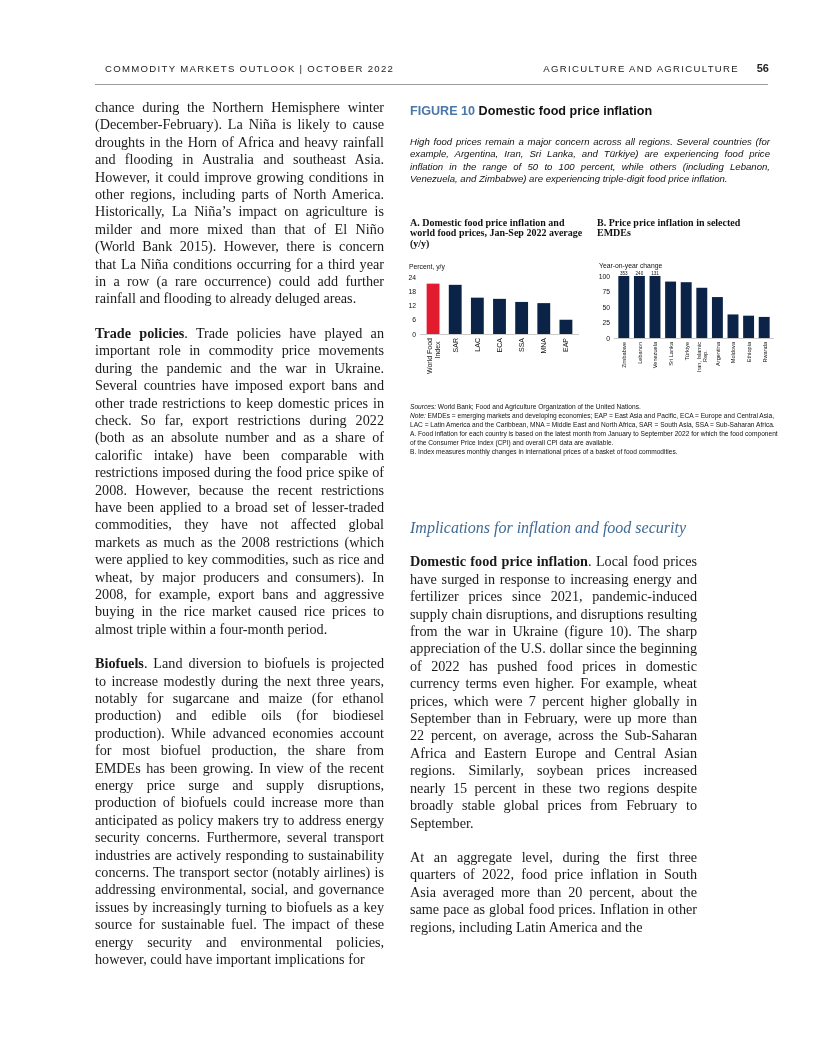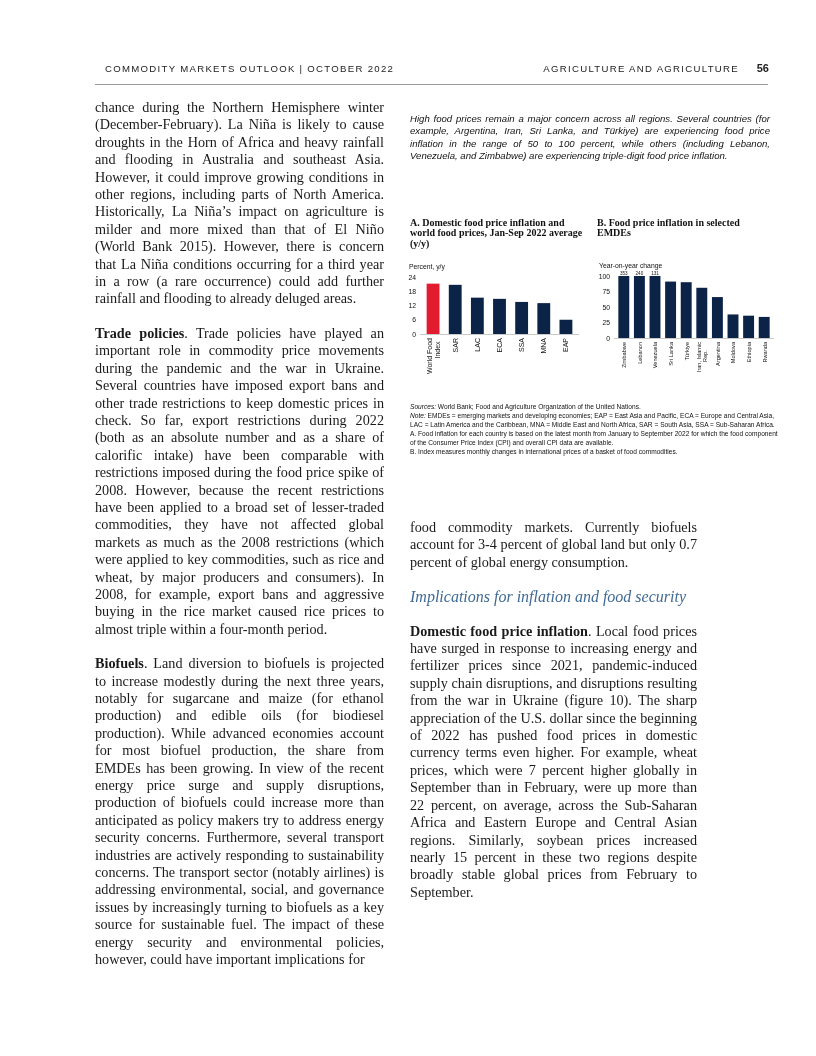--- a/index.html
+++ b/index.html
@@ -15,21 +15,21 @@
     text-align:justify; color:#1a1a1a; }
   .col p { margin:0 0 17px 0; }
   .col b { font-weight:bold; }
   #left-col { left:95px; top:99px; width:289px; }
   #right-col { left:410px; top:519px; width:287px; }
   .subhead { font-style:italic; color:#3f6a96; font-size:16px; margin:0 0 16px 0; }
 
   .fig { position:absolute; left:410px; top:104px; width:360px; font-family:"Liberation Sans", sans-serif; }
   .fig-title { font-size:12.6px; font-weight:bold; color:#111; }
   .fig-title .num { color:#4a77a8; }
-  .fig-desc { margin-top:9px; font-size:9.6px; line-height:12.3px; font-style:italic; text-align:justify; color:#111; }
+  .fig-desc { margin-top:18px; font-size:9.6px; line-height:12.3px; font-style:italic; text-align:justify; color:#111; }
   .panel-title { position:absolute; font-size:10px; font-weight:bold; line-height:10.4px; color:#111; }
   .notes { position:absolute; left:410px; top:403px; width:370px; font-family:"Liberation Sans", sans-serif;
     font-size:6.6px; line-height:8.7px; color:#111; }
   .notes div { margin-bottom:0.5px; }
   svg text { font-family:"Liberation Sans", sans-serif; }
 </style>
 </head>
 <body>
 
 <div class="header">
@@ -39,25 +39,29 @@
 </div>
 <div class="rule"></div>
 
 <div class="col" id="left-col">
   <p>chance during the Northern Hemisphere winter (December-February). La Niña is likely to cause droughts in the Horn of Africa and heavy rainfall and flooding in Australia and southeast Asia. However, it could improve growing conditions in other regions, including parts of North America. Historically, La Niña’s impact on agriculture is milder and more mixed than that of El Niño (World Bank 2015). However, there is concern that La Niña conditions occurring for a third year in a row (a rare occurrence) could add further rainfall and flooding to already deluged areas.</p>
   <p><b>Trade policies</b><span>. Trade policies have played an important role in commodity price movements during the pandemic and the war in Ukraine. Several countries have imposed export bans and other trade restrictions to keep domestic prices in check. So far, export restrictions during 2022 (both as an absolute number and as a share of calorific intake) have been comparable with restrictions imposed during the food price spike of 2008. However, because the recent restrictions have been applied to a broad set of lesser-traded commodities, they have not affected global markets as much as the 2008 restrictions (which were applied to key commodities, such as rice and wheat, by major producers and consumers). In 2008, for example, export bans and aggressive buying in the rice market caused rice prices to almost triple within a four-month period.</span></p>
   <p><b>Biofuels</b><span>. Land diversion to biofuels is projected to increase modestly during the next three years, notably for sugarcane and maize (for ethanol production) and edible oils (for biodiesel production). While advanced economies account for most biofuel production, the share from EMDEs has been growing. In view of the recent energy price surge and supply disruptions, production of biofuels could increase more than anticipated as policy makers try to address energy security concerns. Furthermore, several transport industries are actively responding to sustainability concerns. The transport sector (notably airlines) is addressing environmental, social, and governance issues by increasingly turning to biofuels as a key source for sustainable fuel. The impact of these energy security and environmental policies, however, could have important implications for</span></p>
 </div>
 
 <div class="fig">
+  <div class="fig-title">
+    <span class="num">FIGURE 10</span>
+    <span>Domestic food price inflation</span>
+  </div>
   <div class="fig-desc">High food prices remain a major concern across all regions. Several countries (for example, Argentina, Iran, Sri Lanka, and Türkiye) are experiencing food price inflation in the range of 50 to 100 percent, while others (including Lebanon, Venezuela, and Zimbabwe) are experiencing triple-digit food price inflation.</div>
 </div>
 
 <div class="panel-title" style="left:410px; top:218px; width:180px;">A. Domestic food price inflation and world food prices, Jan-Sep 2022 average (y/y)</div>
-<div class="panel-title" style="left:597px; top:218px; width:170px;">B. Food price inflation in selected EMDEs</div>
+<div class="panel-title" style="left:597px; top:218px; width:170px;">B. Price price inflation in selected EMDEs</div>
 
 <svg id="chartA" style="position:absolute; left:405px; top:255px;" width="185" height="140">
     <text x="4" y="14" font-size="6.8" fill="#111">Percent, y/y</text>
     <text x="11" y="81.5" font-size="6.8" text-anchor="end" fill="#111">0</text>
     <text x="11" y="67.25" font-size="6.8" text-anchor="end" fill="#111">6</text>
     <text x="11" y="53" font-size="6.8" text-anchor="end" fill="#111">12</text>
     <text x="11" y="38.75" font-size="6.8" text-anchor="end" fill="#111">18</text>
     <text x="11" y="24.5" font-size="6.8" text-anchor="end" fill="#111">24</text>
     <rect x="21.65" y="28.65" width="12.842857142857142" height="50.35" fill="#e31b2f"></rect>
     <text transform="translate(27.07142857142857,83) rotate(-90)" font-size="7" text-anchor="end" fill="#111"><tspan x="0" dy="0">World Food</tspan><tspan x="-12" dy="7.6" text-anchor="middle">Index</tspan></text>
@@ -109,16 +113,16 @@
   </svg>
 
 <div class="notes">
   <div><i>Sources:</i><span> World Bank; Food and Agriculture Organization of the United Nations.</span></div>
   <div><i>Note:</i><span> EMDEs = emerging markets and developing economies; EAP = East Asia and Pacific, ECA = Europe and Central Asia, LAC = Latin America and the Caribbean, MNA = Middle East and North Africa, SAR = South Asia, SSA = Sub-Saharan Africa.</span></div>
   <div>A. Food inflation for each country is based on the latest month from January to September 2022 for which the food component of the Consumer Price Index (CPI) and overall CPI data are available.</div>
   <div>B. Index measures monthly changes in international prices of a basket of food commodities.</div>
 </div>
 
 <div class="col" id="right-col">
-  <p>food commodity markets. Currently biofuels account for 3-4 percent of global land but only 0.7 percent of global energy consumption.</p>
   <p class="subhead">Implications for inflation and food security</p>
   <p><b>Domestic food price inflation</b><span>. Local food prices have surged in response to increasing energy and fertilizer prices since 2021, pandemic-induced supply chain disruptions, and disruptions resulting from the war in Ukraine (figure 10). The sharp appreciation of the U.S. dollar since the beginning of 2022 has pushed food prices in domestic currency terms even higher. For example, wheat prices, which were 7 percent higher globally in September than in February, were up more than 22 percent, on average, across the Sub-Saharan Africa and Eastern Europe and Central Asian regions. Similarly, soybean prices increased nearly 15 percent in these two regions despite broadly stable global prices from February to September.</span></p>
+  <p>At an aggregate level, during the first three quarters of 2022, food price inflation in South Asia averaged more than 20 percent, about the same pace as global food prices. Inflation in other regions, including Latin America and the</p>
 </div>
 
 </body></html>

